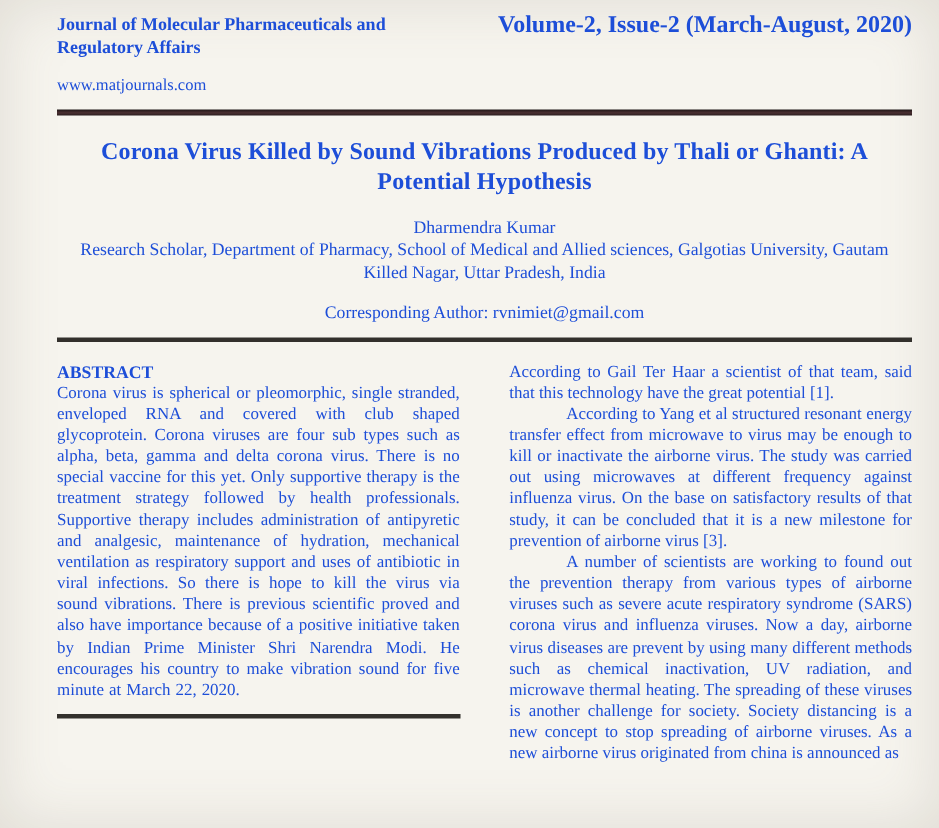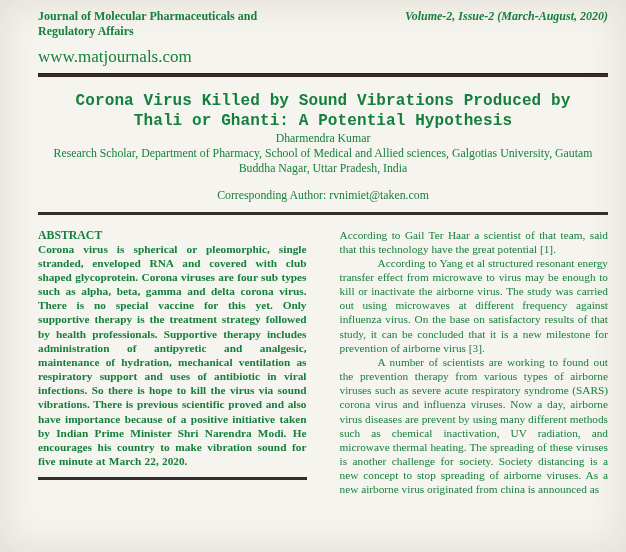--- a/index.html
+++ b/index.html
@@ -11,64 +11,63 @@
     background: #e9e7e2;
   }
   .page {
     position: relative;
     width: 626px;
     height: 552px;
     background: #f6f4ee;
     box-sizing: border-box;
     padding: 9px 18px 0 38px;
     font-family: "Liberation Serif", "DejaVu Serif", serif;
-    color: #15803d;
+    color: #1d4ed8;
     box-shadow: inset 0 0 40px rgba(120,110,95,0.18);
   }
   .hdr-row {
     display: flex;
     justify-content: space-between;
     align-items: flex-start;
   }
   .journal-name {
     font-weight: bold;
     font-size: 12px;
     line-height: 15px;
     width: 255px;
   }
   .volume-info {
     font-weight: bold;
-    font-size: 12px;
+    font-size: 16px;
     line-height: 15px;
     text-align: right;
-    font-style: italic;
   }
   .hdr-urls {
     margin-top: 11px;
-    font-size: 17px;
+    font-size: 11px;
     line-height: 14px;
   }
   .rule-maroon {
     height: 4px;
     background: linear-gradient(#1e1616, #4a2f31 55%, #2a1d1e);
     margin-top: 9px;
   }
   h1.article-title {
     font-size: 16px;
     line-height: 19.5px;
     font-weight: bold;
     text-align: center;
     margin: 15px auto 0 auto;
     width: 552px;
     letter-spacing: 0.1px;
-    font-family: Liberation Mono, monospace;
   }
   .author {
     text-align: center;
     font-size: 11.8px;
+    margin-top: 13px;
     line-height: 14px;
   }
   .affiliation {
     text-align: center;
     font-size: 11.8px;
     line-height: 14.5px;
     margin: 1px auto 0 auto;
     width: 555px;
   }
   .corresponding {
@@ -92,21 +91,21 @@
     font-size: 11.3px;
     line-height: 14.15px;
     text-align: justify;
   }
   .abstract-heading {
     font-weight: bold;
     font-size: 11.8px;
     line-height: 14.15px;
   }
   .abstract-body {
-    font-weight: bold;
+    font-weight: normal;
     margin: 0;
     word-spacing: 0.5px;
   }
   .keywords {
     margin: 14px 0 0 0;
   }
   .kw-label { font-weight: bold; }
   .col-rule {
     height: 2.5px;
     background: #33302c;
@@ -133,22 +132,22 @@
     <div class="hdr-row hdr-urls">
       <div class="website">www.matjournals.com</div>
     </div>
   </header>
 
   <div class="rule-maroon"></div>
 
   <h1 class="article-title">Corona Virus Killed by Sound Vibrations Produced by Thali or Ghanti: A Potential Hypothesis</h1>
 
   <div class="author">Dharmendra Kumar</div>
-  <div class="affiliation">Research Scholar, Department of Pharmacy, School of Medical and Allied sciences, Galgotias University, Gautam Buddha Nagar, Uttar Pradesh, India</div>
-  <div class="corresponding">Corresponding Author: rvnimiet@taken.com</div>
+  <div class="affiliation">Research Scholar, Department of Pharmacy, School of Medical and Allied sciences, Galgotias University, Gautam Killed Nagar, Uttar Pradesh, India</div>
+  <div class="corresponding">Corresponding Author: rvnimiet@gmail.com</div>
 
   <div class="rule-dark"></div>
 
   <div class="columns">
 
     <div class="col col-left">
       <div class="abstract-heading">ABSTRACT</div>
       <p class="abstract-body">Corona virus is spherical or pleomorphic, single stranded, enveloped RNA and covered with club shaped glycoprotein. Corona viruses are four sub types such as alpha, beta, gamma and delta corona virus. There is no special vaccine for this yet. Only supportive therapy is the treatment strategy followed by health professionals. Supportive therapy includes administration of antipyretic and analgesic, maintenance of hydration, mechanical ventilation as respiratory support and uses of antibiotic in viral infections. So there is hope to kill the virus via sound vibrations. There is previous scientific proved and also have importance because of a positive initiative taken by Indian Prime Minister Shri Narendra Modi. He encourages his country to make vibration sound for five minute at March 22, 2020.</p>
       <div class="col-rule"></div>
     </div>

